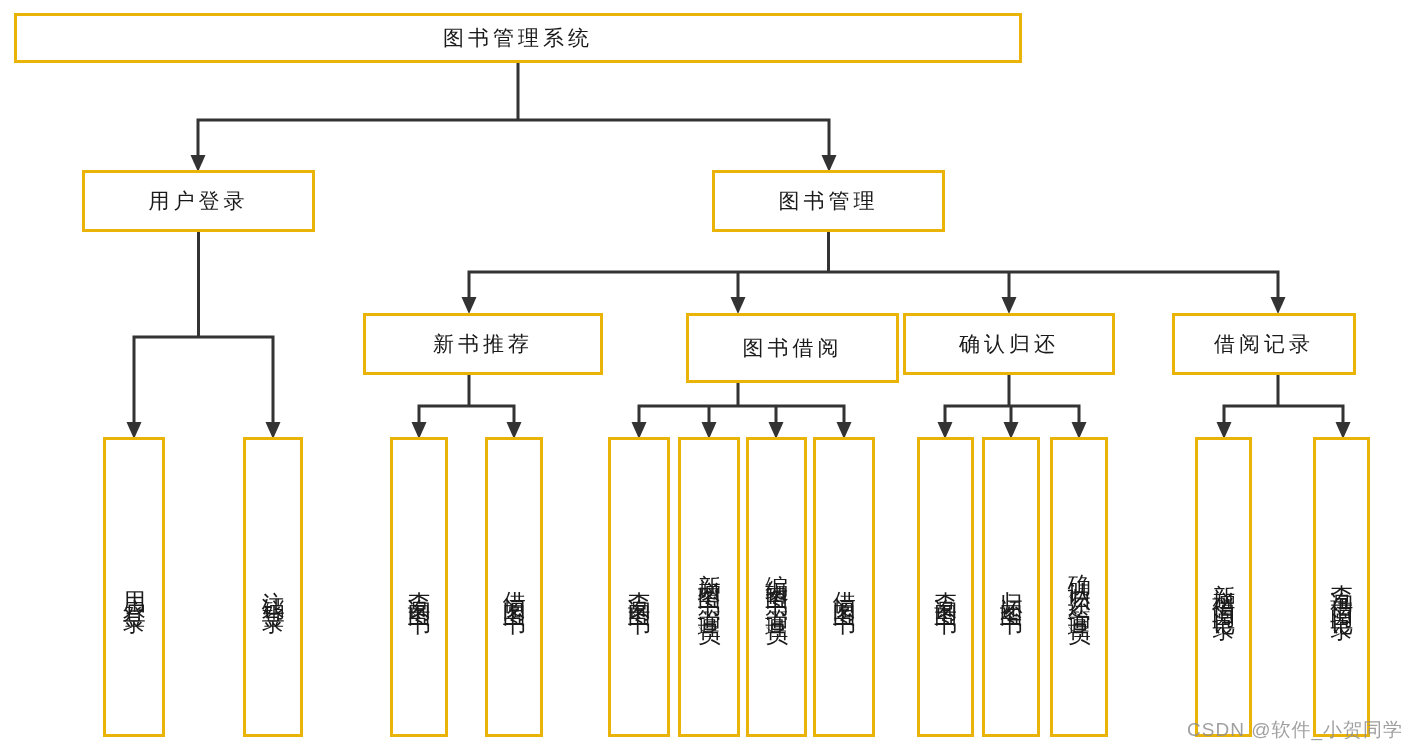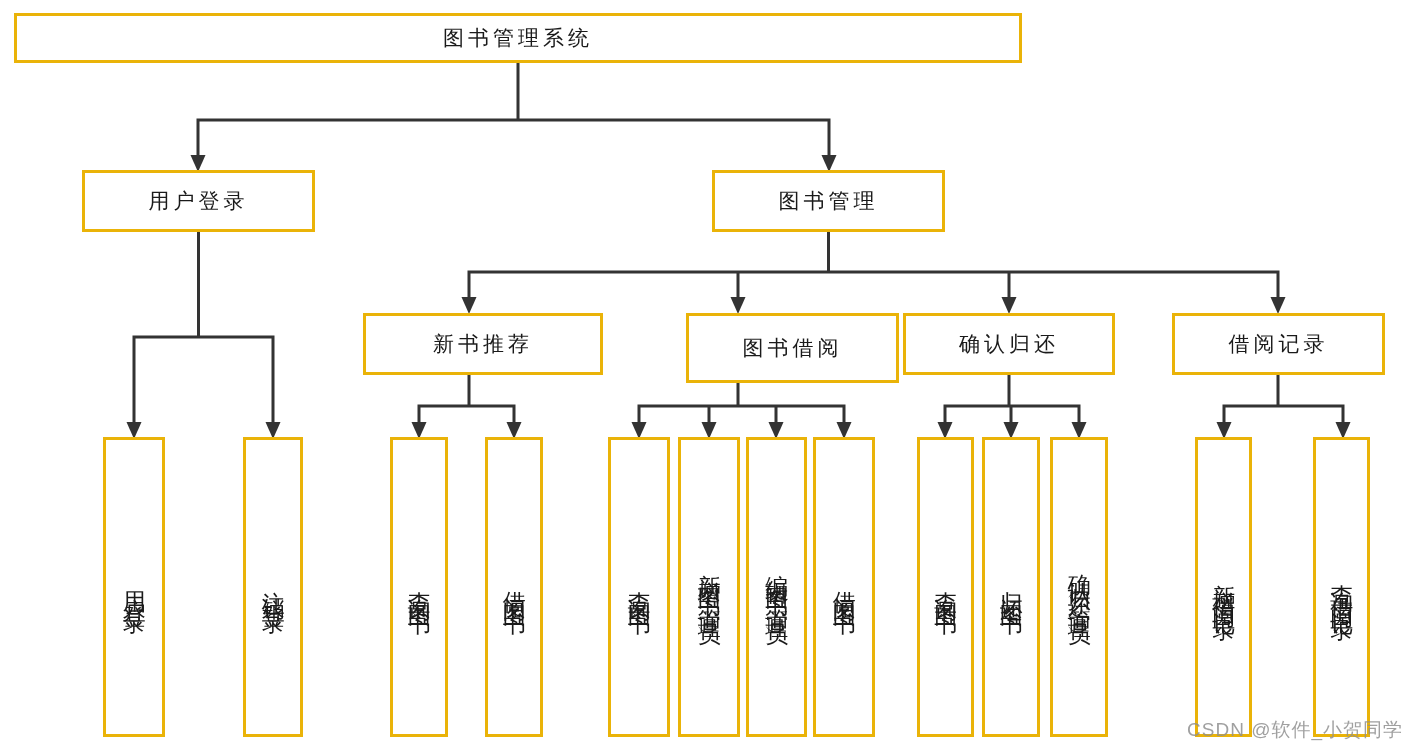--- a/index.html
+++ b/index.html
@@ -90,21 +90,21 @@
 
   <div class="node h-node" style="left:363px;top:313px;width:240px;height:62px;">
     <span class="label">新书推荐</span>
   </div>
   <div class="node h-node" style="left:662px;top:313px;width:213px;height:70px;margin-left:24px;">
     <span class="label">图书借阅</span>
   </div>
   <div class="node h-node" style="left:903px;top:313px;width:212px;height:62px;">
     <span class="label">确认归还</span>
   </div>
-  <div class="node h-node" style="left:1172px;top:313px;width:213px;height:62px;align-items:center;">
+  <div class="node h-node" style="left:1172px;top:313px;width:184px;height:62px;align-items:center;">
     <span class="label">借阅记录</span>
   </div>
 
   <div class="node leaf" style="left:103px;top:437px;width:62px;height:300px;">
     <span class="vlabel">用户登录</span>
   </div>
   <div class="node leaf" style="left:243px;top:437px;width:60px;height:300px;">
     <span class="vlabel">注销登录</span>
   </div>
 

